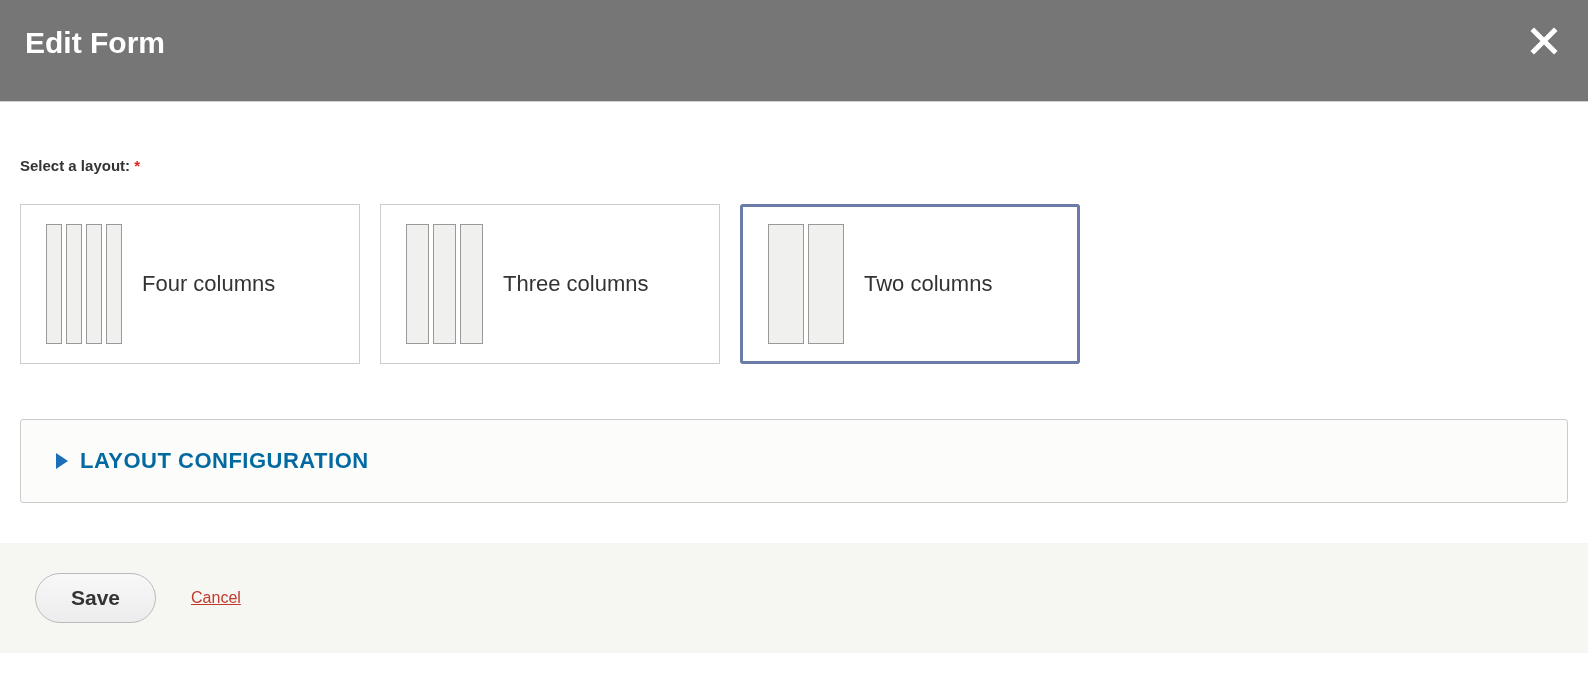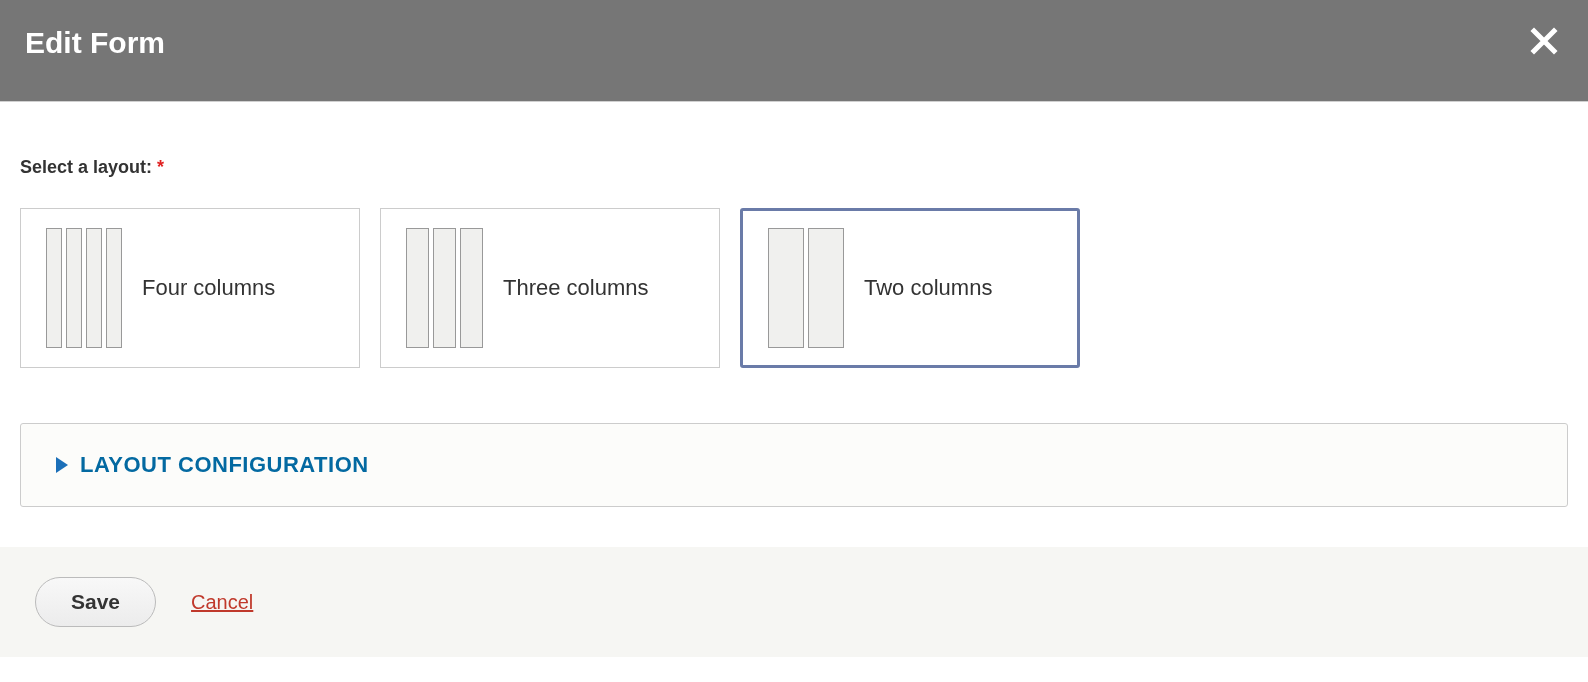--- a/index.html
+++ b/index.html
@@ -34,21 +34,21 @@
       cursor: pointer;
       line-height: 1;
       background: none;
       border: none;
       padding: 0;
     }
     .modal-body {
       padding: 55px 20px 40px 20px;
     }
     .field-label {
-      font-size: 18px;
+      font-size: 15px;
       font-weight: bold;
       color: #333333;
       margin-bottom: 30px;
     }
     .required {
       color: #e02222;
       font-weight: bold;
     }
     .layout-options {
       display: flex;
@@ -129,21 +129,21 @@
       border-radius: 25px;
       padding: 12px 35px;
       font-size: 21px;
       font-weight: bold;
       color: #333333;
       cursor: pointer;
     }
     .cancel-link {
       color: #c0392b;
       text-decoration: underline;
-      font-size: 20px;
+      font-size: 16px;
       cursor: pointer;
     }
   </style>
 </head>
 <body>
 
 <div class="modal">
   <div class="modal-header">
     <h1 class="modal-title">Edit Form</h1>
     <button class="close-btn">

